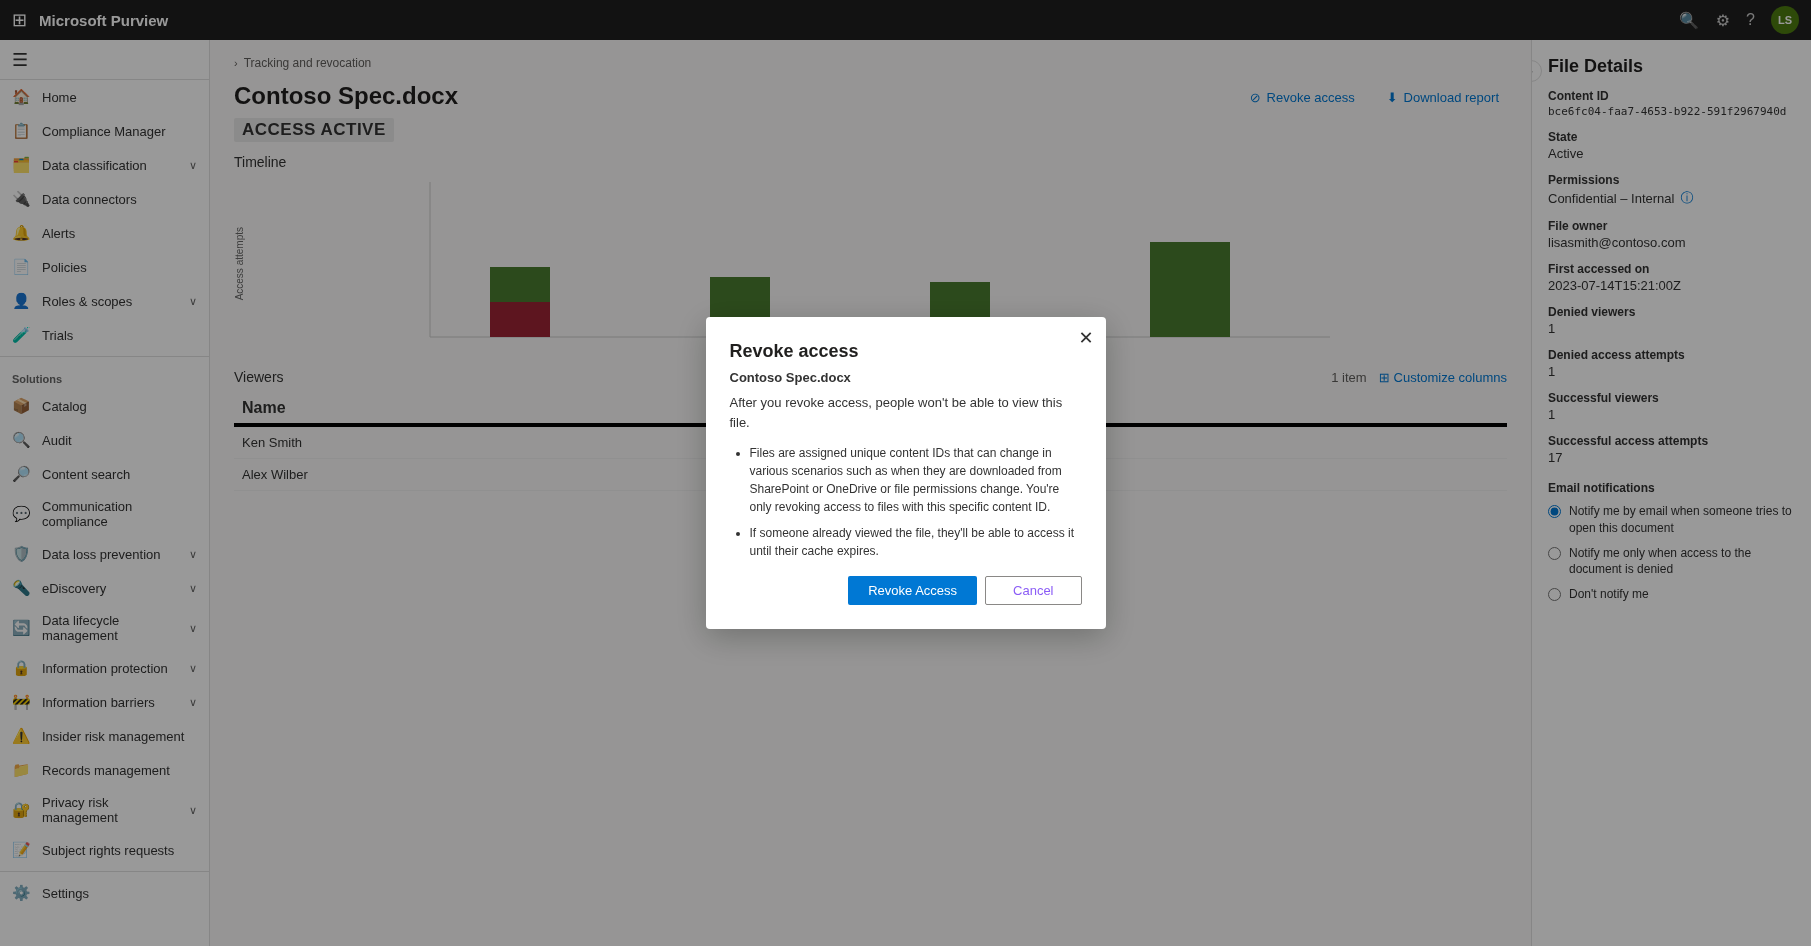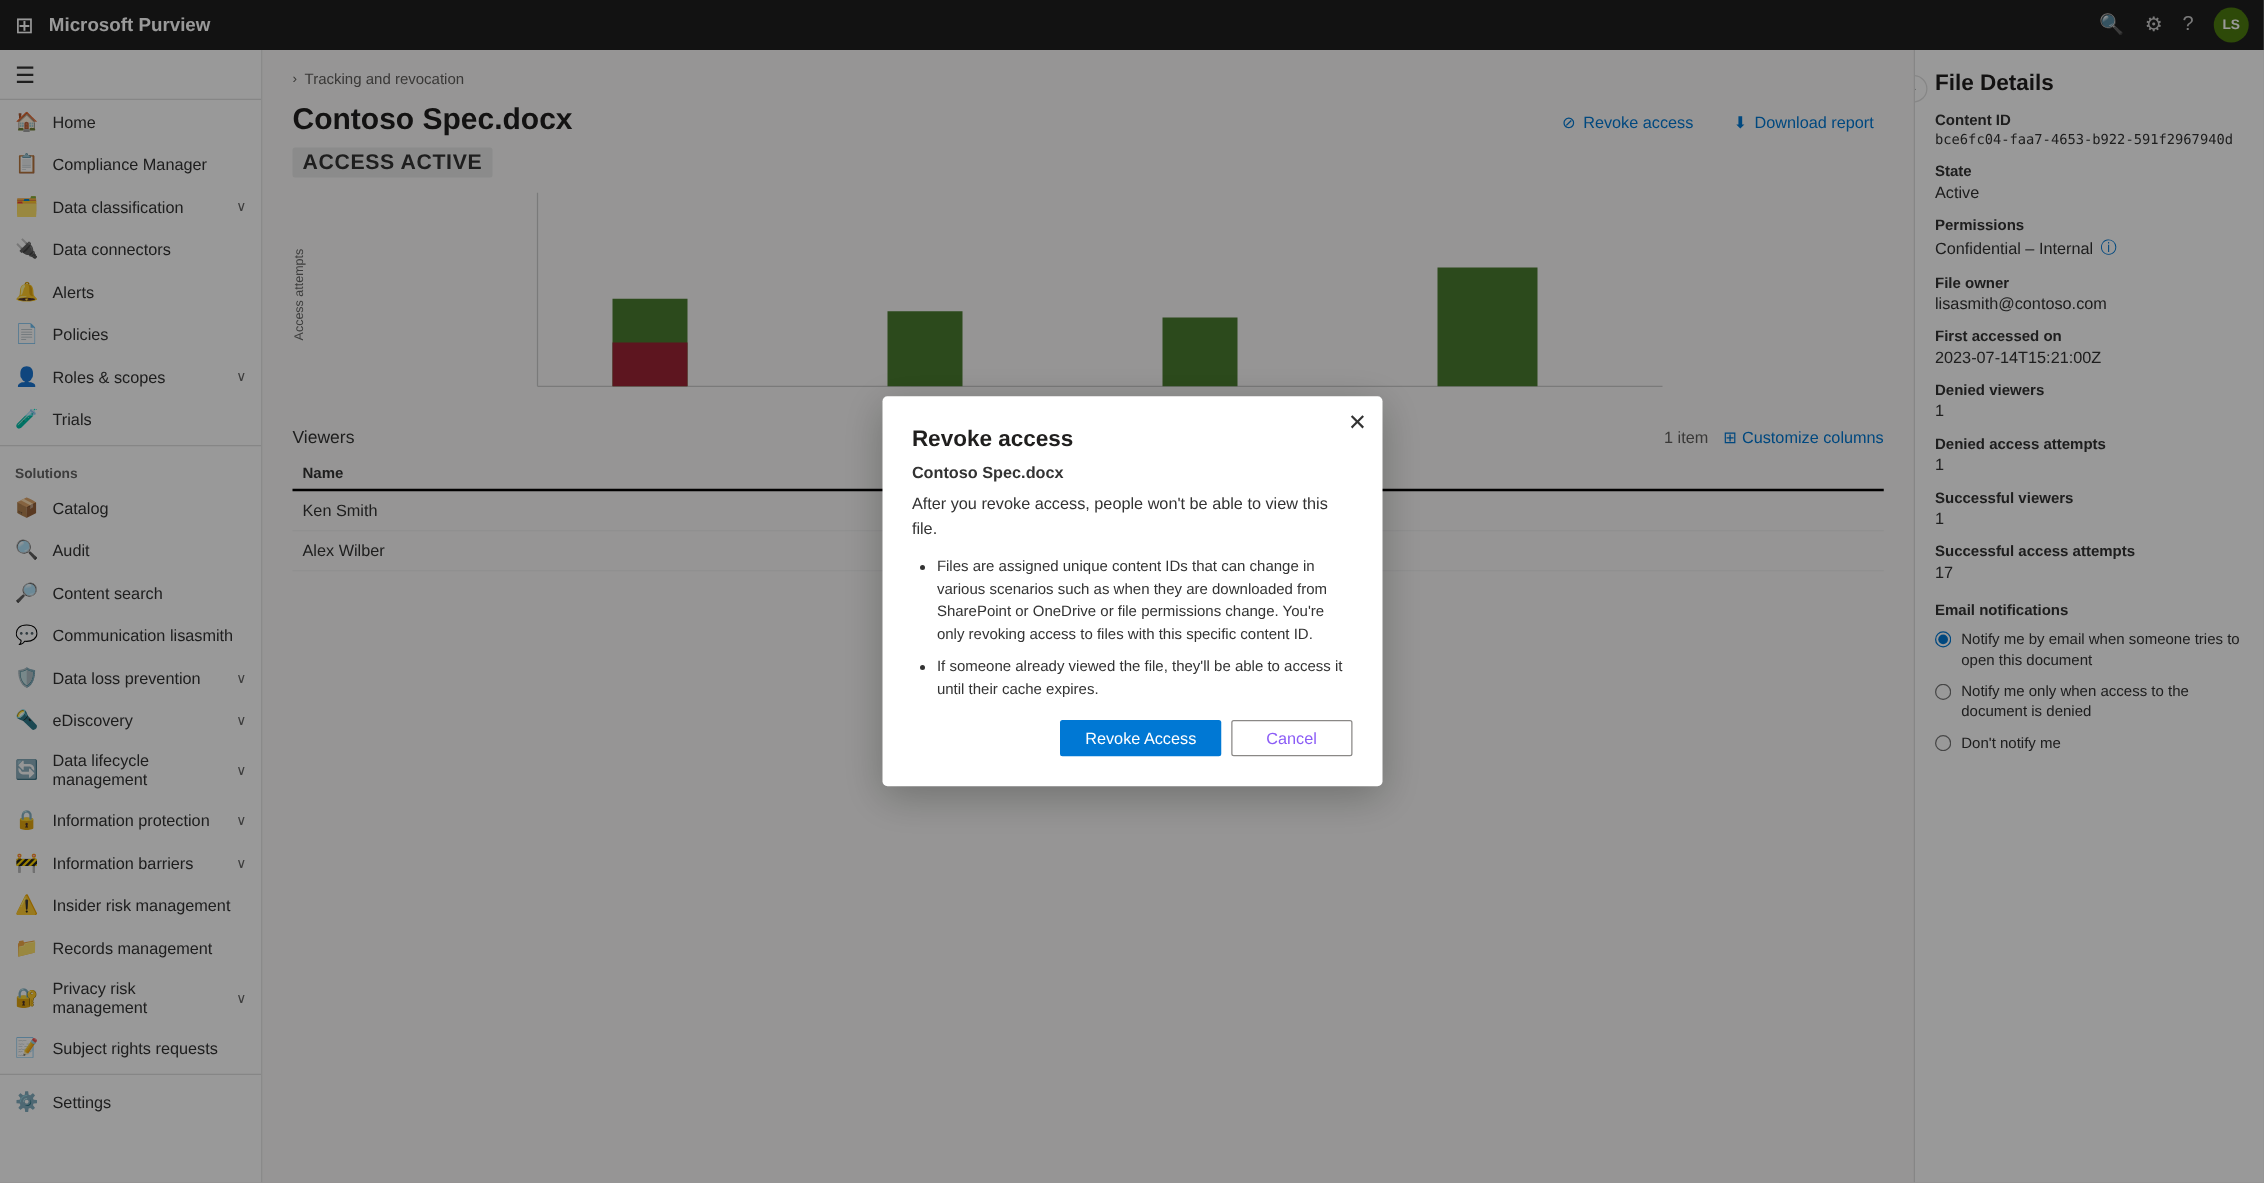--- a/index.html
+++ b/index.html
@@ -88,21 +88,21 @@
 
     
     .viewers-header { display: flex; justify-content: space-between; align-items: center; margin-bottom: 8px; }
     .viewers-title { font-size: 14px; color: #333; }
     .viewers-meta { display: flex; align-items: center; gap: 12px; color: #605e5c; font-size: 13px; }
     .customize-btn {
       display: flex; align-items: center; gap: 4px;
       background: none; border: none; cursor: pointer; color: #0078d4; font-size: 13px;
     }
     .table { width: 100%; border-collapse: collapse; }
-    .table th { text-align: left; font-size: 12px; font-weight: 600; color: #333; padding: 6px 8px; border-bottom: 2px solid #000000; }
+    .table th { text-align: left; font-size: 16px; font-weight: 600; color: #333; padding: 6px 8px; border-bottom: 4px solid #000000; }
     .table td { padding: 8px 8px; border-bottom: 1px solid #f0f0f0; font-size: 13px; color: #333; }
 
     
     .right-panel {
       width: 280px; background: #fff; border-left: 1px solid #e0e0e0;
       padding: 16px; overflow-y: auto; flex-shrink: 0;
       position: relative;
     }
     .panel-collapse-btn {
       position: absolute; left: -12px; top: 20px;
@@ -226,21 +226,21 @@
     <div class="sidebar-item">
       <span class="icon">🔍</span>
       <span>Audit</span>
     </div>
     <div class="sidebar-item">
       <span class="icon">🔎</span>
       <span>Content search</span>
     </div>
     <div class="sidebar-item">
       <span class="icon">💬</span>
-      <span>Communication lisasmith</span>
+      <span>Communication compliance</span>
     </div>
     <div class="sidebar-item">
       <span class="icon">🛡️</span>
       <span>Data loss prevention</span>
       <span class="chevron">∨</span>
     </div>
     <div class="sidebar-item">
       <span class="icon">🔦</span>
       <span>eDiscovery</span>
       <span class="chevron">∨</span>
@@ -305,20 +305,21 @@
             <span>⬇</span>
             <span>Download report</span>
           </button>
         </div>
       </div>
 
       
       <div class="status-badge">ACCESS ACTIVE</div>
 
       
+      <div class="section-title">Timeline</div>
       <div class="chart-container">
         <div style="display:flex; align-items: stretch;">
           <div style="display:flex; align-items:center; padding-right:8px;">
             <span style="writing-mode:vertical-rl; transform:rotate(180deg); font-size:10px; color:#666;">Access attempts</span>
           </div>
           <div style="flex:1; position:relative;">
             <svg width="100%" height="160" viewBox="0 0 900 160" preserveAspectRatio="xMidYMid meet">
 
               <line x1="0" y1="155" x2="900" y2="155" stroke="#ccc" stroke-width="1"></line>
               <line x1="0" y1="0" x2="0" y2="155" stroke="#ccc" stroke-width="1"></line>

